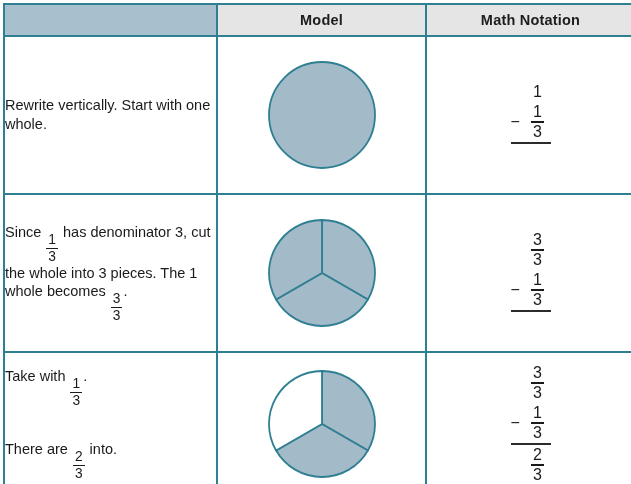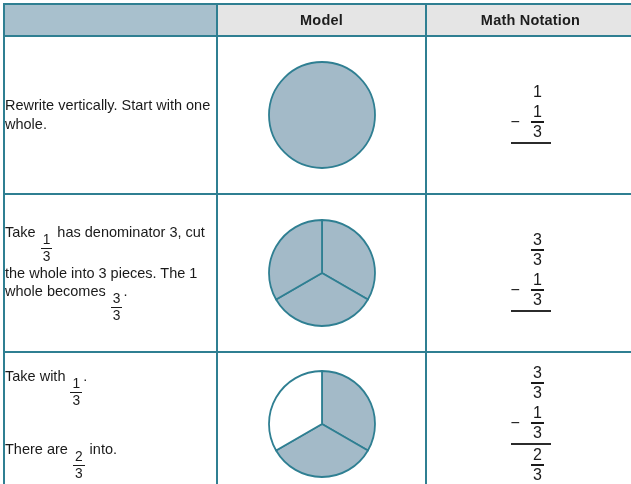--- a/index.html
+++ b/index.html
@@ -200,21 +200,21 @@
                     <span class="den">3</span>
                   </span>
                 </span>
               </div><div class="rule-row">
                 <div class="sub-rule"></div>
               </div></div></td>
       </tr>
 
       <tr style="height:158px;">
         <td class="desc-cell">
-            <p><span>Take </span><span class="frac">
+            <p><span>Since </span><span class="frac">
                 <span class="num">1</span>
                 <span class="bar"></span>
                 <span class="den">3</span>
               </span><span> has denominator 3, cut the whole into 3 pieces. The 1 whole becomes </span><span class="frac">
                 <span class="num">3</span>
                 <span class="bar"></span>
                 <span class="den">3</span>
               </span><span>.</span></p>
           </td>
         <td class="model-cell">

